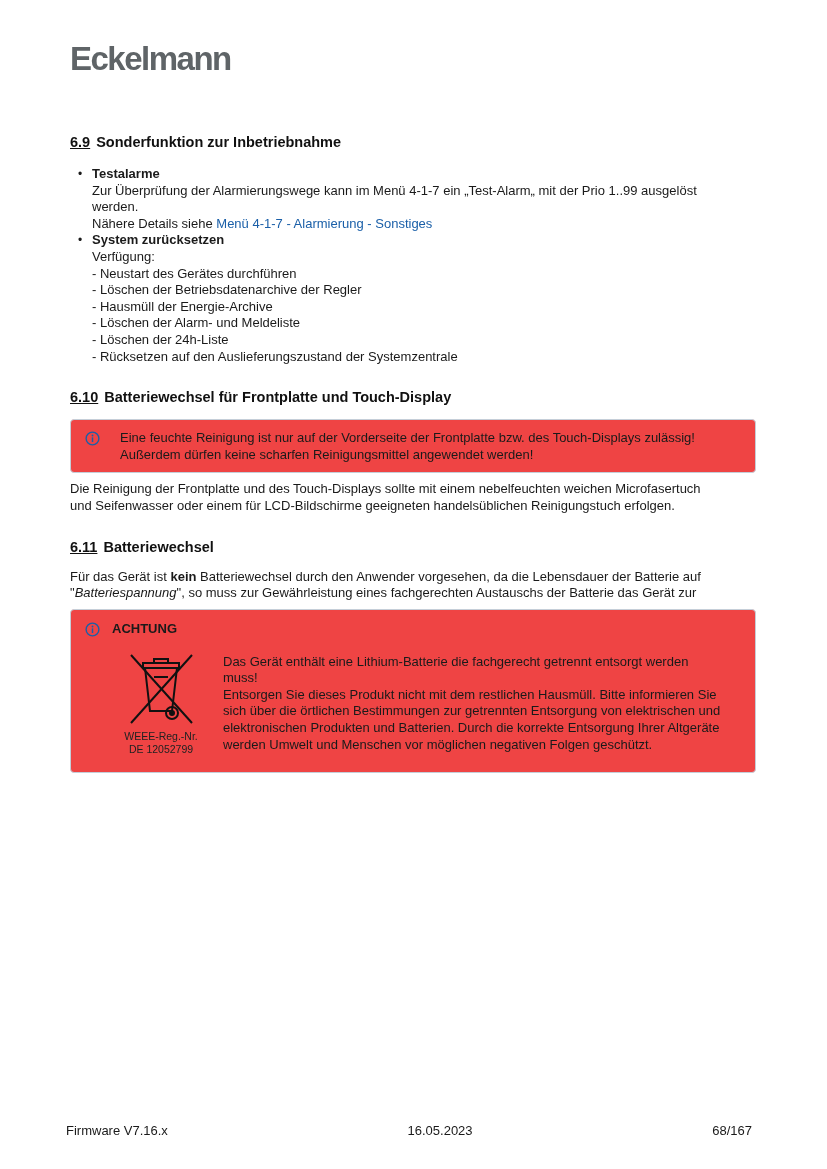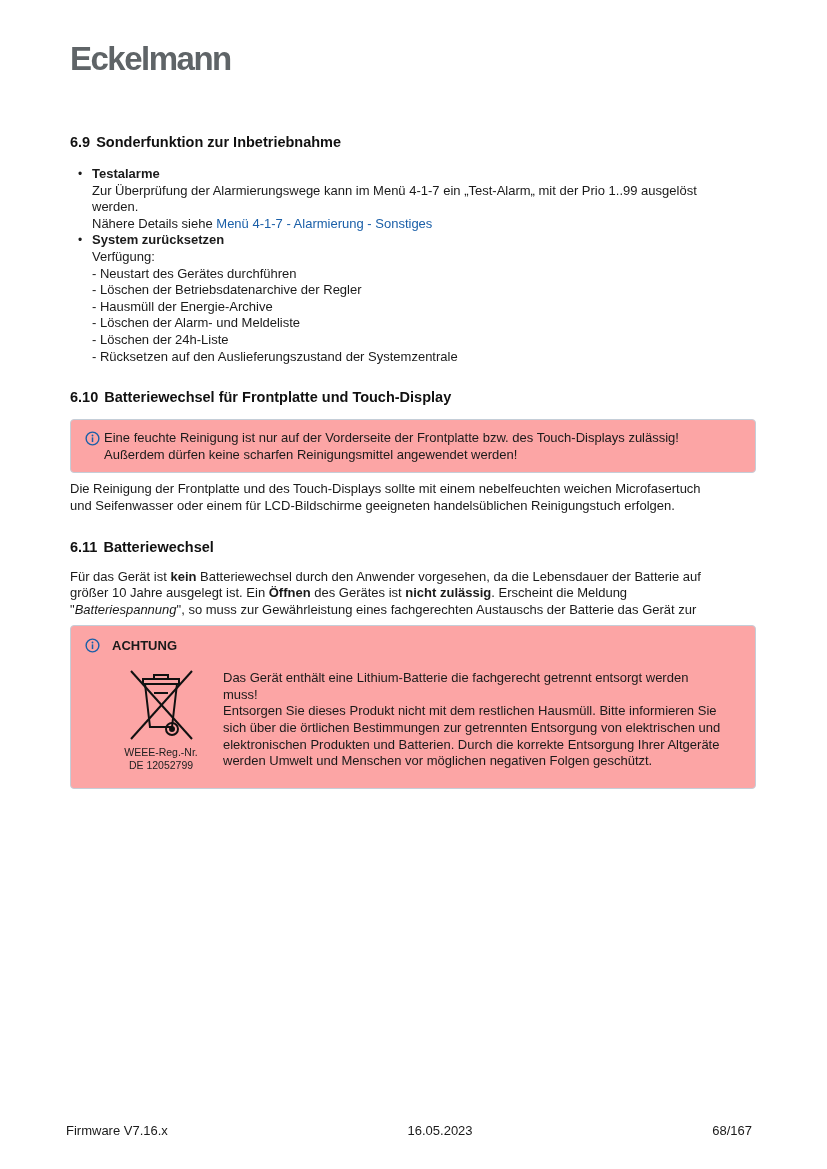--- a/index.html
+++ b/index.html
@@ -9,33 +9,33 @@
   }
   .logo {
     position: absolute; left: 70px; top: 40px;
     font-family: "Liberation Sans", sans-serif; font-weight: 700;
     font-size: 33px; color: #5f6467; letter-spacing: -1.5px;
   }
   .content { position: absolute; left: 70px; top: 132px; width: 686px; }
   h2 {
     font-size: 14.5px; font-weight: 700; margin: 0; line-height: 20px; color: #111;
   }
-  h2 .num { margin-right: 6px; }
+  h2 .num { margin-right: 6px; text-decoration: underline; }
   .line { line-height: 16.6px; }
   a.link { color: #1a5fa8; text-decoration: none; }
   ul.bullets { margin: 14px 0 0 0; padding: 0 0 0 22px; list-style: none; }
   ul.bullets > li { position: relative; }
   ul.bullets > li::before {
     content: "\2022"; position: absolute; left: -14px; top: 0; font-size: 12px; line-height: 16.6px;
   }
   .b { font-weight: 700; }
   .i { font-style: italic; }
   .note {
-    border: 1.5px solid #c5ced8; border-radius: 4px; background: #fca5a5;
-    padding: 10px 14px 9px 14px; display: flex; gap: 4px;
+    border: 1.5px solid #c5ced8; border-radius: 4px; background: #ef4444;
+    padding: 10px 14px 9px 14px; display: flex; gap: 20px;
   }
   .info-icon { width: 15px; height: 15px; flex: none; margin-top: 1px; }
   .p { line-height: 16.6px; }
   .weee {
     display: flex; gap: 0; margin-top: 10px;
   }
   .weee-left { width: 126px; flex: none; padding-left: 26px; box-sizing: border-box; text-align: center; }
   .weee-left .reg { font-size: 10.5px; line-height: 13px; margin-top: 0; color: #222; }
   .weee-right { padding-left: 12px; line-height: 16.6px; padding-top: 7px; }
   .footer {
@@ -89,21 +89,20 @@
   <div style="margin-top:8px">
     <div class="p">Die Reinigung der Frontplatte und des Touch-Displays sollte mit einem nebelfeuchten weichen Microfasertuch</div>
     <div class="p">und Seifenwasser oder einem für LCD-Bildschirme geeigneten handelsüblichen Reinigungstuch erfolgen.</div>
   </div>
 
   <h2 style="margin-top:22px">
     <span class="num">6.11</span><span>Batteriewechsel</span>
   </h2>
   <div style="margin-top:12px">
     <div class="p"><span>Für das Gerät ist </span><span class="b">kein</span><span> Batteriewechsel durch den Anwender vorgesehen, da die Lebensdauer der Batterie auf</span></div>
-    <div class="p"><span>größer 10 Jahre ausgelegt ist. Ein </span><span class="b">Öffnen</span><span> des Gerätes ist </span><span class="b">nicht zulässig</span><span>. Erscheint die Meldung</span></div>
     <div class="p"><span>"</span><span class="i">Batteriespannung</span><span>", so muss zur Gewährleistung eines fachgerechten Austauschs der Batterie das Gerät zur</span></div>
   </div>
 
   <div class="note" style="margin-top:7px; display:block; padding:11px 14px 16px 14px;">
     <div style="display:flex; gap:12px; align-items:center;">
       <svg class="info-icon" viewBox="0 0 16 16">
         <circle cx="8" cy="8" r="6.8" fill="none" stroke="#1a5fa8" stroke-width="1.5"></circle>
         <circle cx="8" cy="4.8" r="1" fill="#1a5fa8"></circle>
         <rect x="7.2" y="6.8" width="1.6" height="5" fill="#1a5fa8"></rect>
       </svg>

